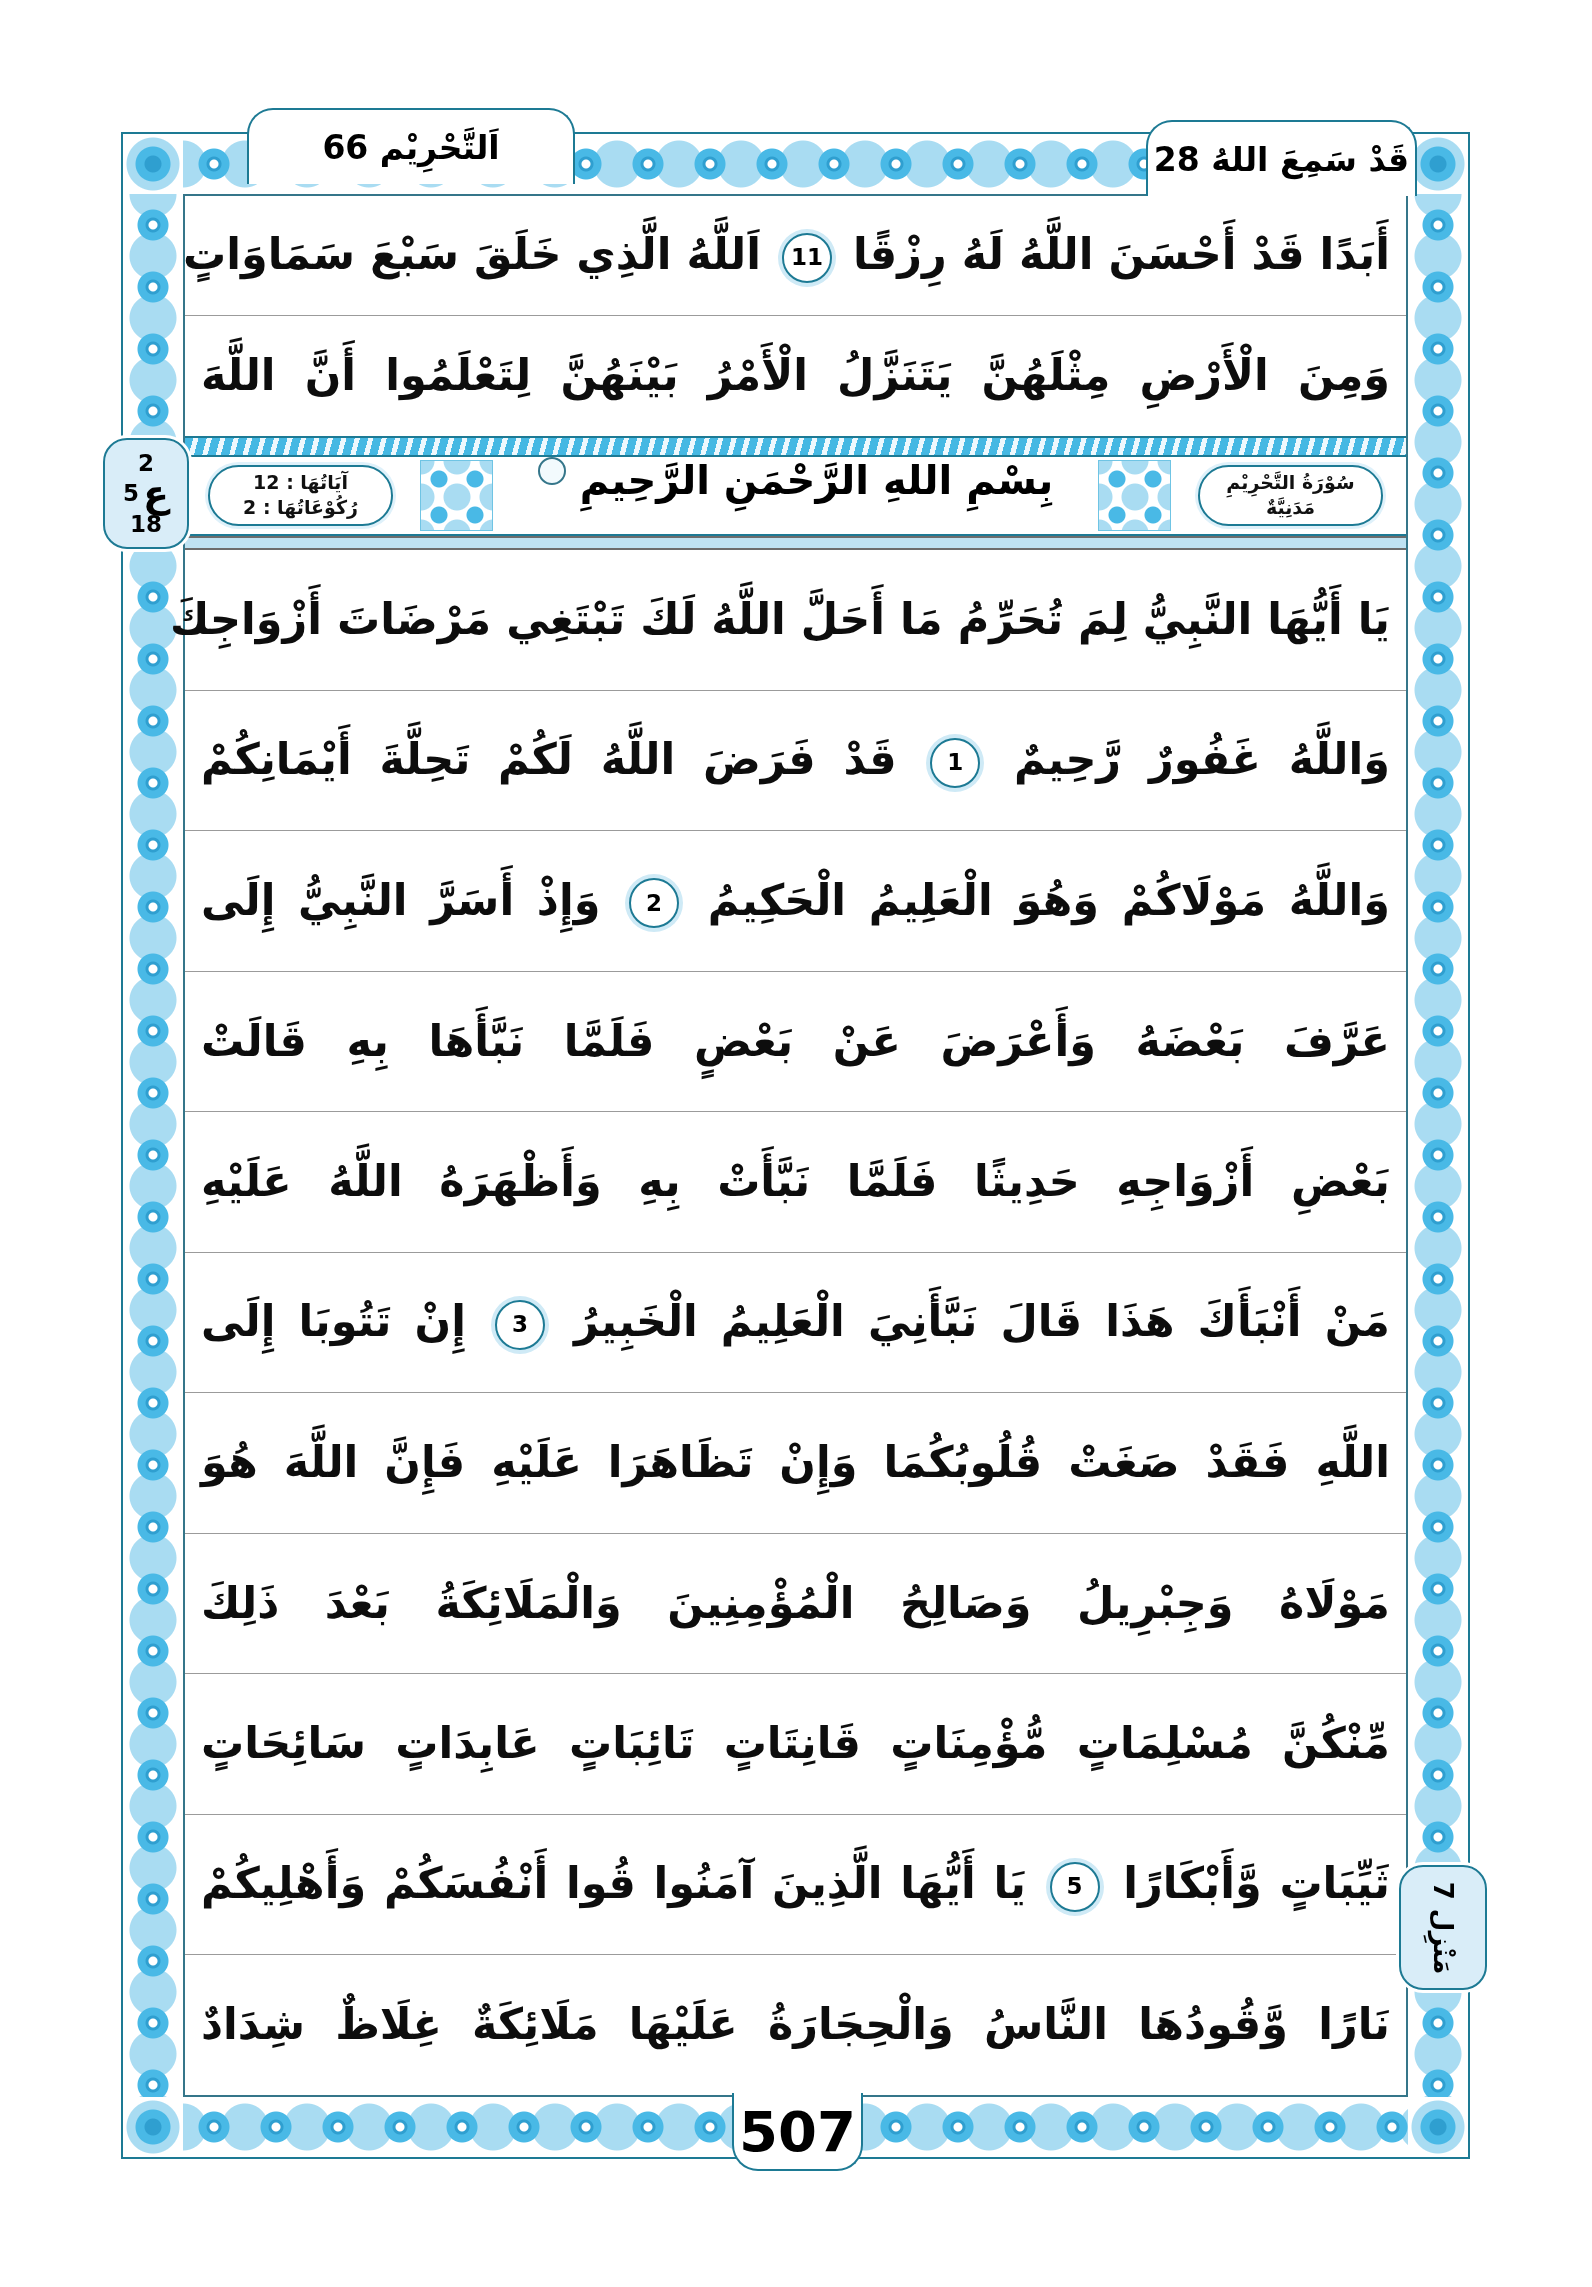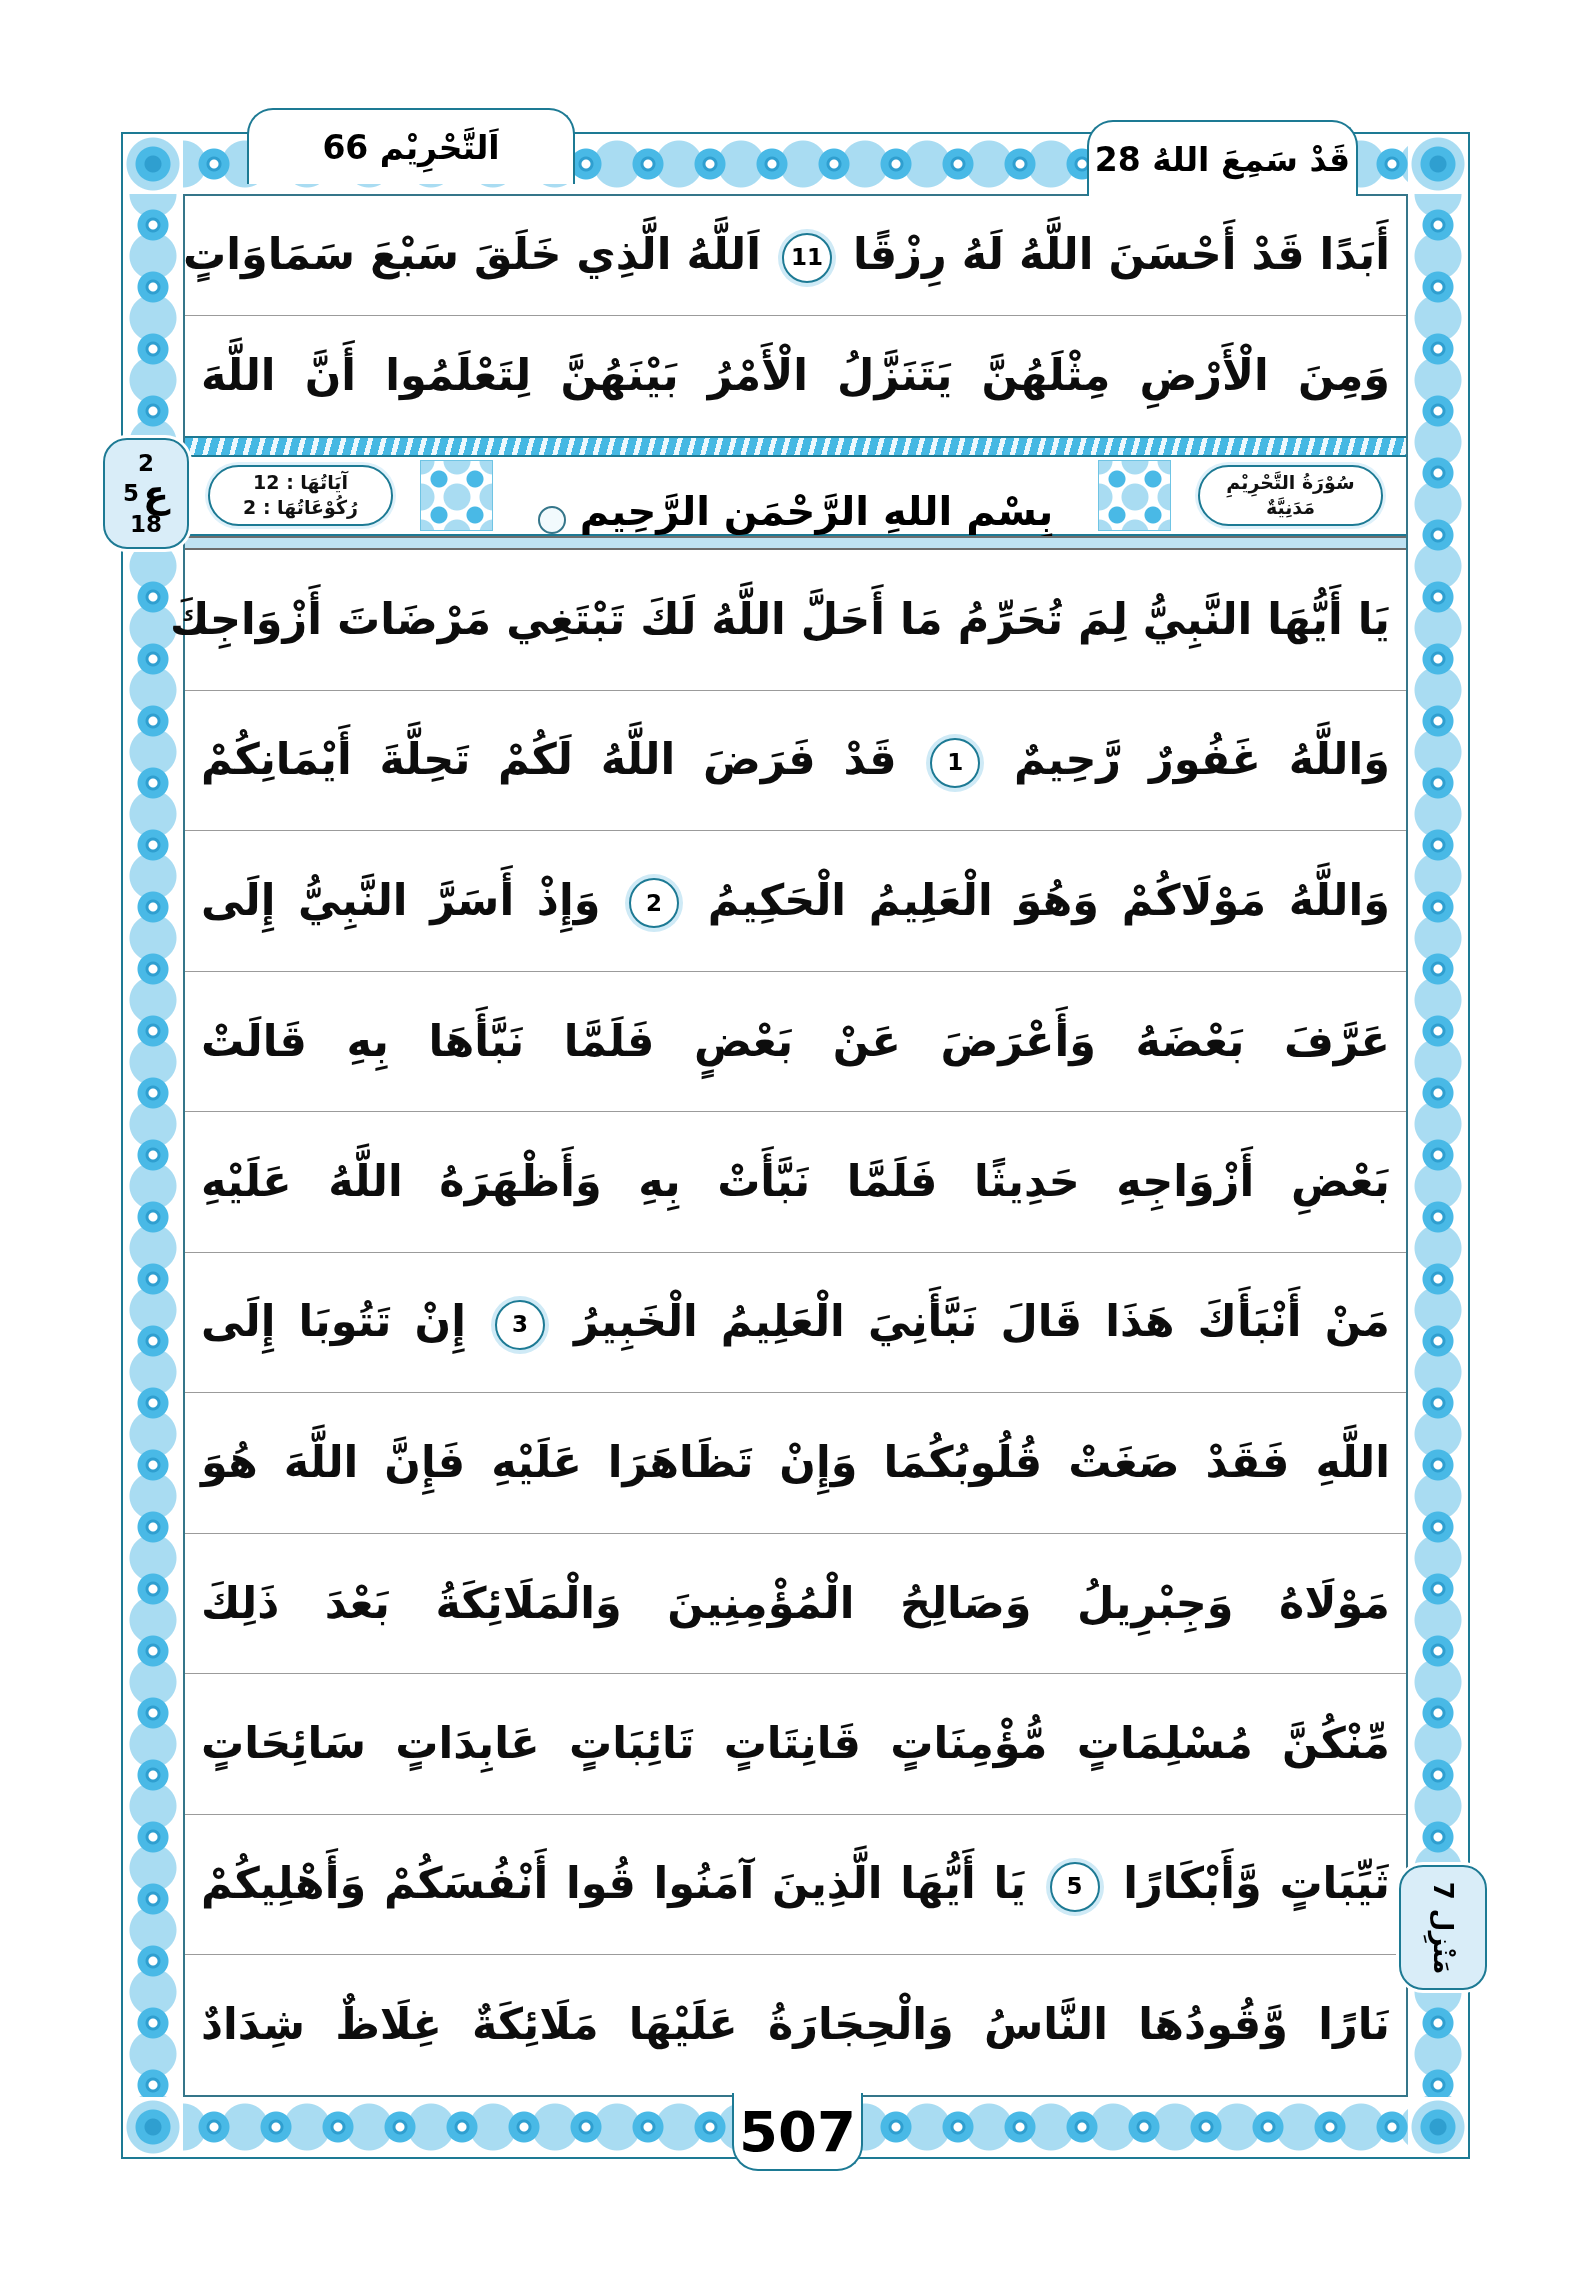--- a/index.html
+++ b/index.html
@@ -60,32 +60,32 @@
         background:#ffffff;display:flex;flex-direction:row;direction:rtl;align-items:stretch;}
   .floral{flex:1;margin:3px 4px;background-image:
       radial-gradient(circle,#49b9e6 0 8px,transparent 9px),
       radial-gradient(circle,#a9dcf2 0 13px,transparent 14px);
       background-size:36px 36px;background-position:0 0,18px 18px;
       border:1px solid #6fc4e4;}
   .cartouche{align-self:center;background:#ffffff;border:2px solid #1d7a94;border-radius:32px;
       box-shadow:0 0 0 3px #dff1fa;margin:0 23px;padding:4px 16px;display:flex;
       flex-direction:column;align-items:center;justify-content:center;gap:1px;
       font-size:19px;font-weight:bold;color:#111;direction:rtl;line-height:1.25;min-width:149px;}
-  .bismillah{width:597px;display:flex;align-items:flex-end;justify-content:center;gap:14px;
+  .bismillah{width:597px;display:flex;align-items:flex-start;justify-content:center;gap:14px;
       direction:rtl;font-size:40px;font-weight:bold;color:#000;}
   .end-circle{width:24px;height:24px;border:2.5px solid #35768a;border-radius:50%;
       background:#f2fafd;flex:none;}
   .band-rule{height:14px;flex:none;box-sizing:border-box;border-top:2px solid #6c6c6c;
       border-bottom:2px solid #6c6c6c;background:#bfe2f2;}
   
   .tab{position:absolute;background:#ffffff;border:2px solid #1d7a94;box-sizing:border-box;
        display:flex;align-items:center;justify-content:center;z-index:6;color:#000;}
   .tab-header{border-radius:26px 26px 0 0;border-bottom:none;font-size:33px;font-weight:bold;direction:rtl;}
   .tab-surah{left:247px;top:108px;width:328px;height:76px;}
-  .tab-juz{left:1087px;top:120px;width:271px;height:76px;}
+  .tab-juz{left:1146px;top:120px;width:271px;height:76px;}
   .tab-side{background:#d9edf8;border-radius:24px;box-shadow:0 0 0 3px #ffffff;}
   .tab-ruku{left:103px;top:438px;width:86px;height:111px;flex-direction:column;line-height:1;gap:0;}
   .ruku-row{display:flex;direction:rtl;align-items:center;gap:4px;}
   .ruku-num{font-size:23px;font-weight:bold;}
   .ruku-ain{font-size:38px;font-weight:bold;}
   .tab-manzil{left:1399px;top:1865px;width:88px;height:125px;}
   .manzil-text{transform:rotate(90deg);white-space:nowrap;direction:rtl;
        font-size:26px;font-weight:bold;}
   .tab-page{left:732px;top:2093px;width:131px;height:78px;border-radius:0 0 26px 26px;
        border-top:none;font-size:56px;font-weight:bold;z-index:7;}

